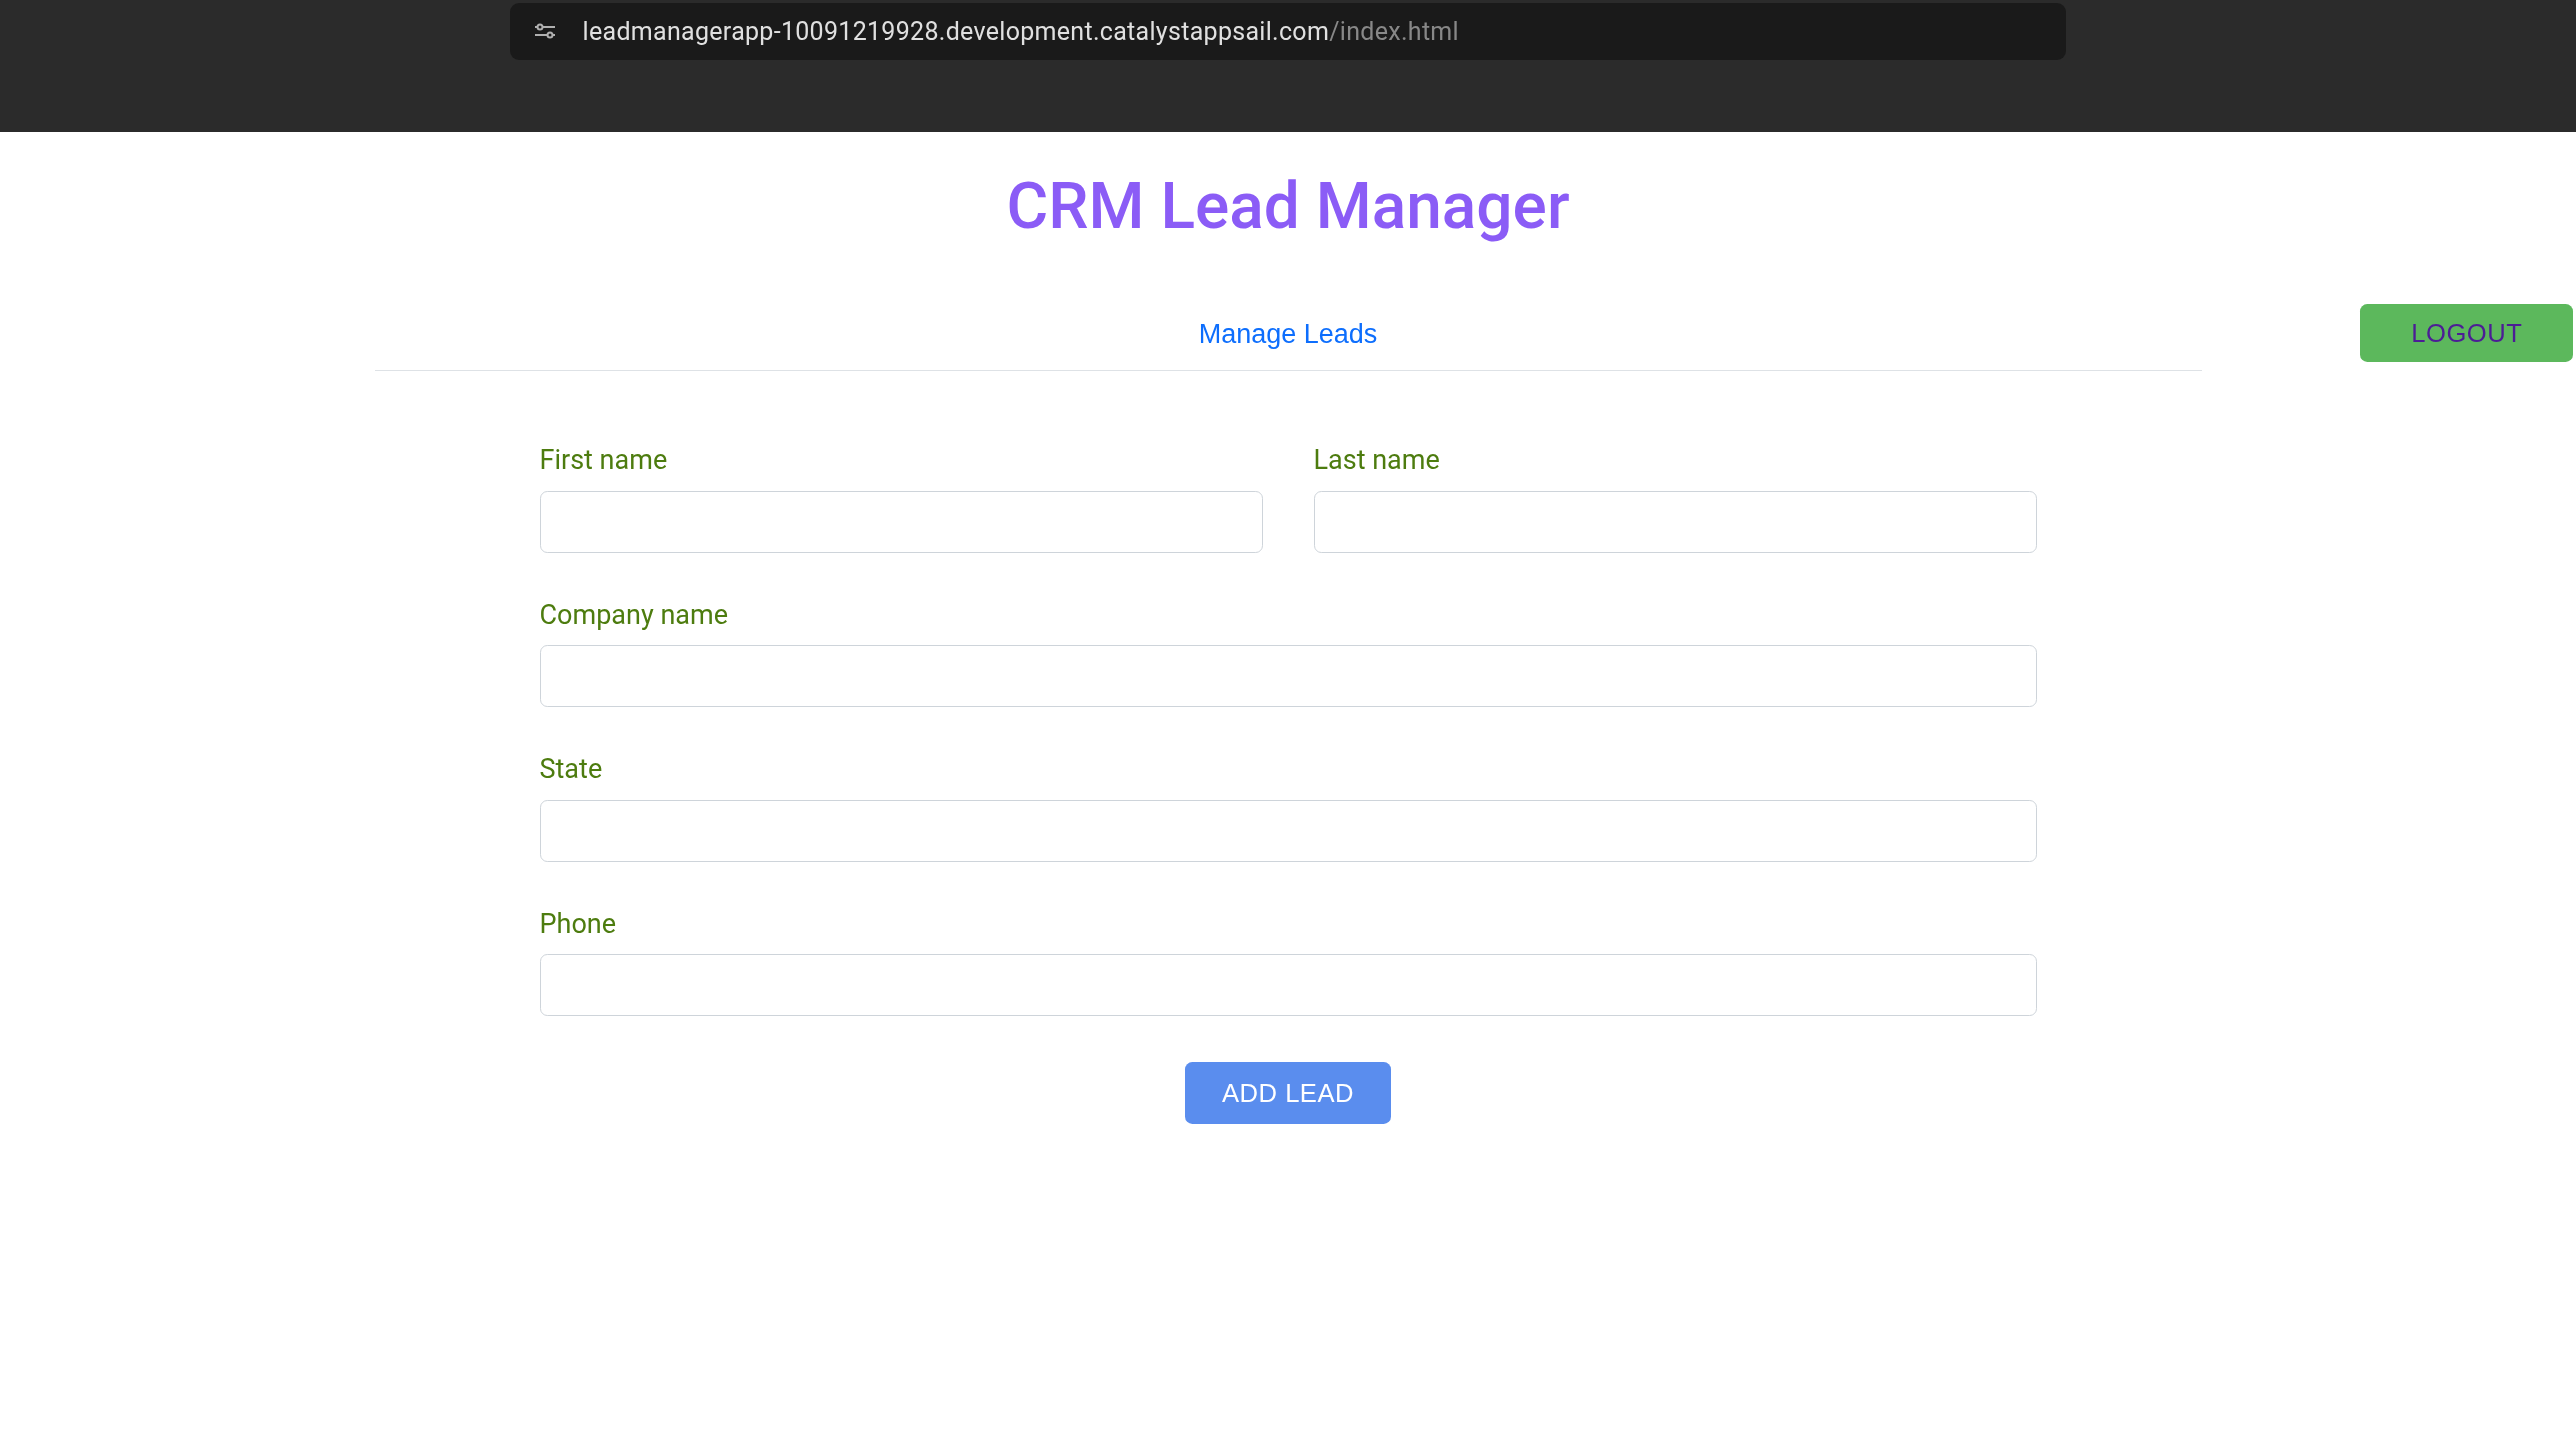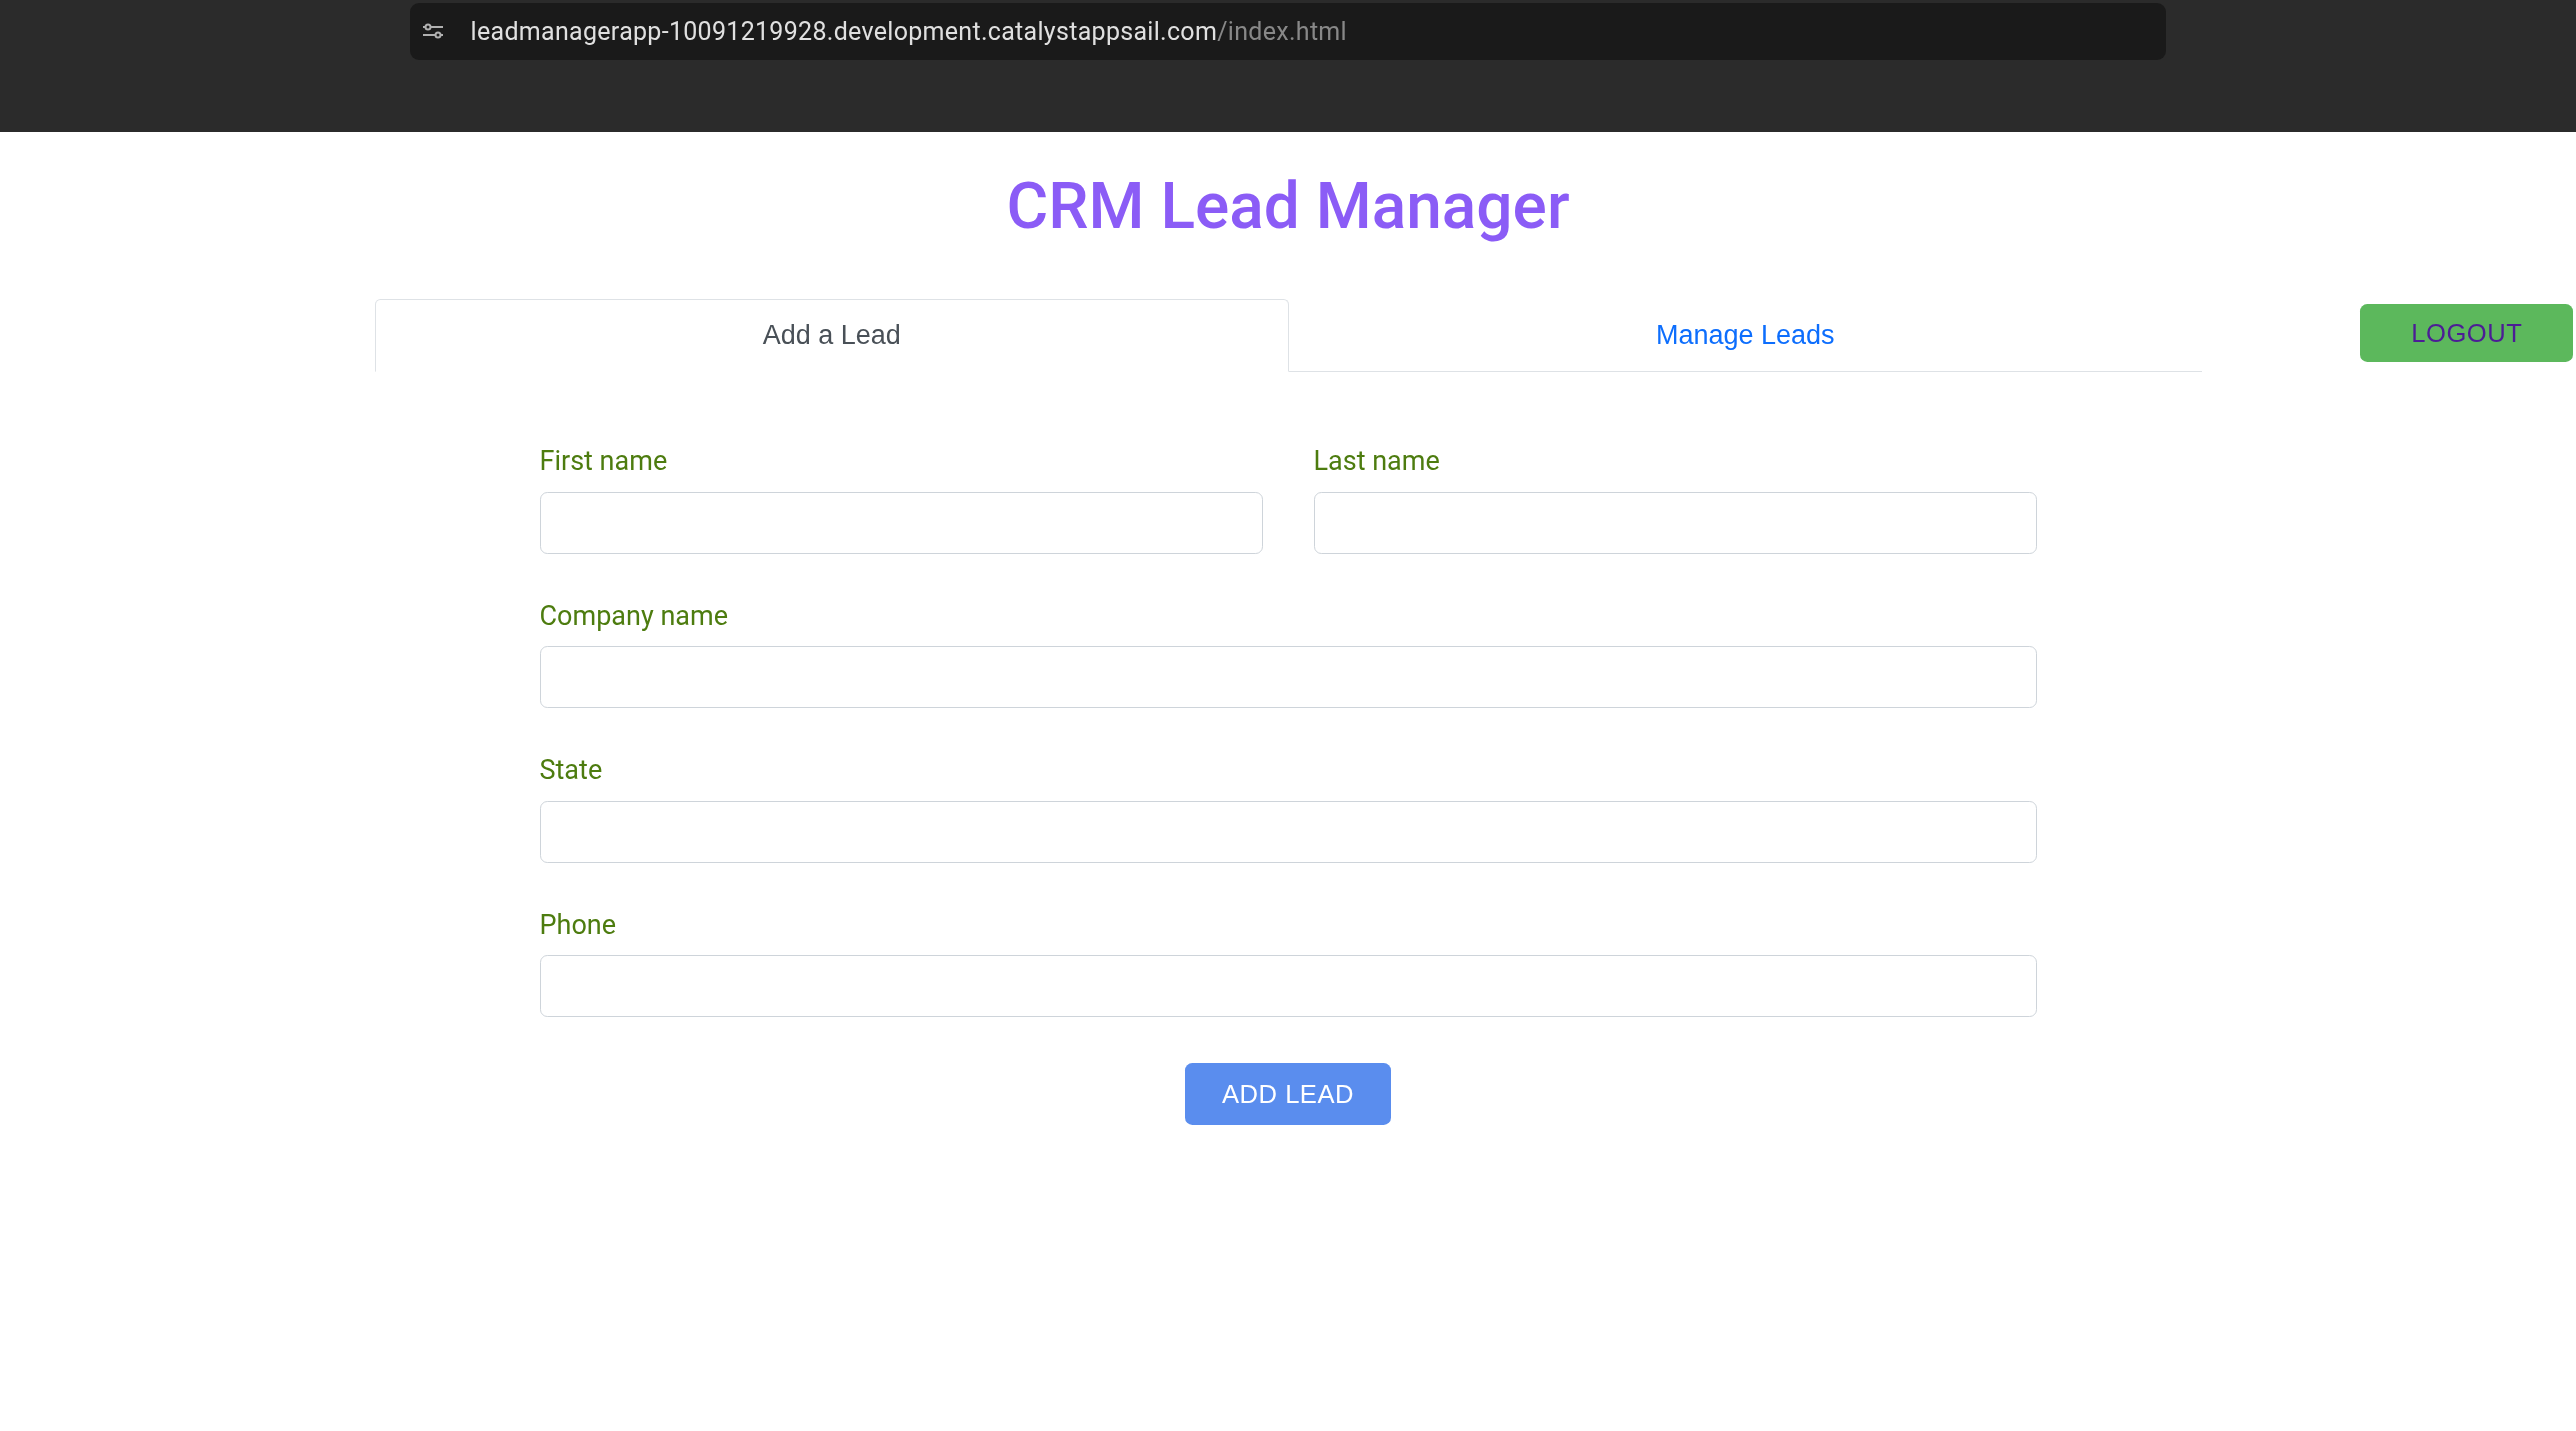--- a/index.html
+++ b/index.html
@@ -20,24 +20,24 @@
       display: flex;
       align-items: flex-start;
       padding-top: 2.7px;
       justify-content: center;
     }
     
     .url-bar {
       background: #1a1a1a;
       border-radius: 9px;
       height: 57px;
-      width: 1756px;
+      width: 1556px;
       display: flex;
       align-items: center;
-      padding: 0 11px;
+      padding: 0 23px;
       gap: 25.6px;
     }
     
     .url-icon {
       color: #b0b0b0;
       display: flex;
       align-items: center;
     }
     
     .url-icon svg {
@@ -186,21 +186,20 @@
     </span>
   </div>
 </div>
 
 <div class="page-content">
   <h1 class="page-title">CRM Lead Manager</h1>
 
   <button class="logout-button">LOGOUT</button>
 
   <div class="tabs-container">
-    <button class="tab active">Add a Lead</button>
     <button class="tab inactive">Manage Leads</button>
   </div>
 
   <div class="form-container">
     <div class="form-row">
       <div class="form-group">
         <label class="form-label">First name</label>
         <input type="text" class="form-input" value="" style="">
       </div>
       <div class="form-group">

